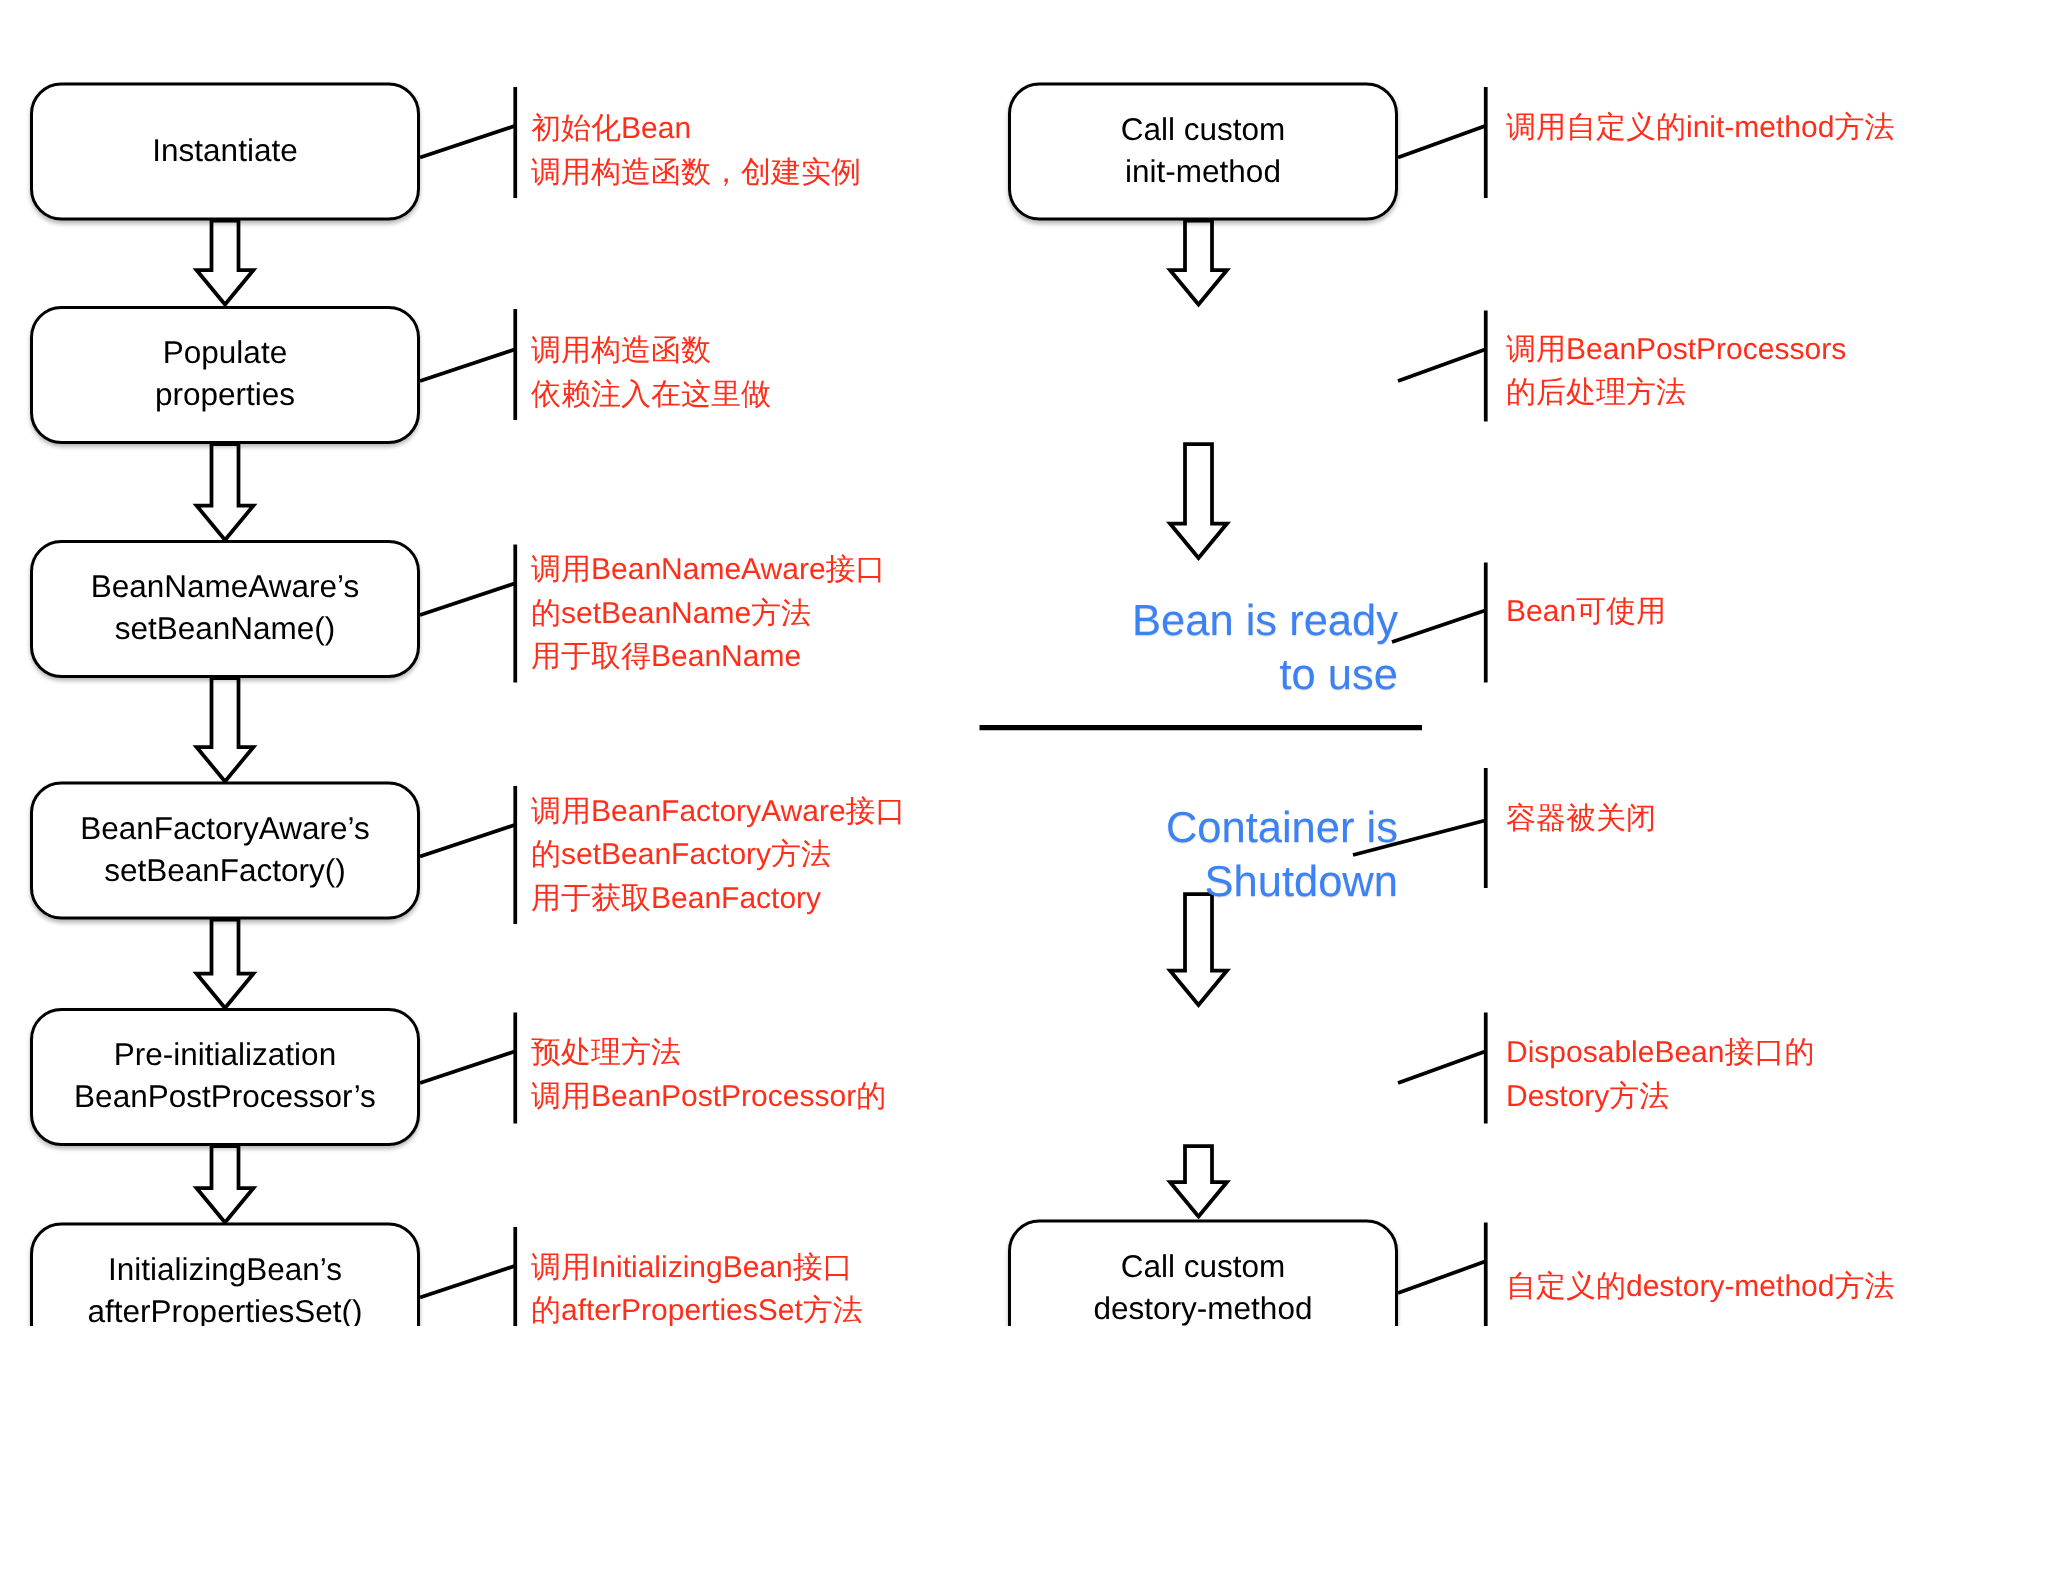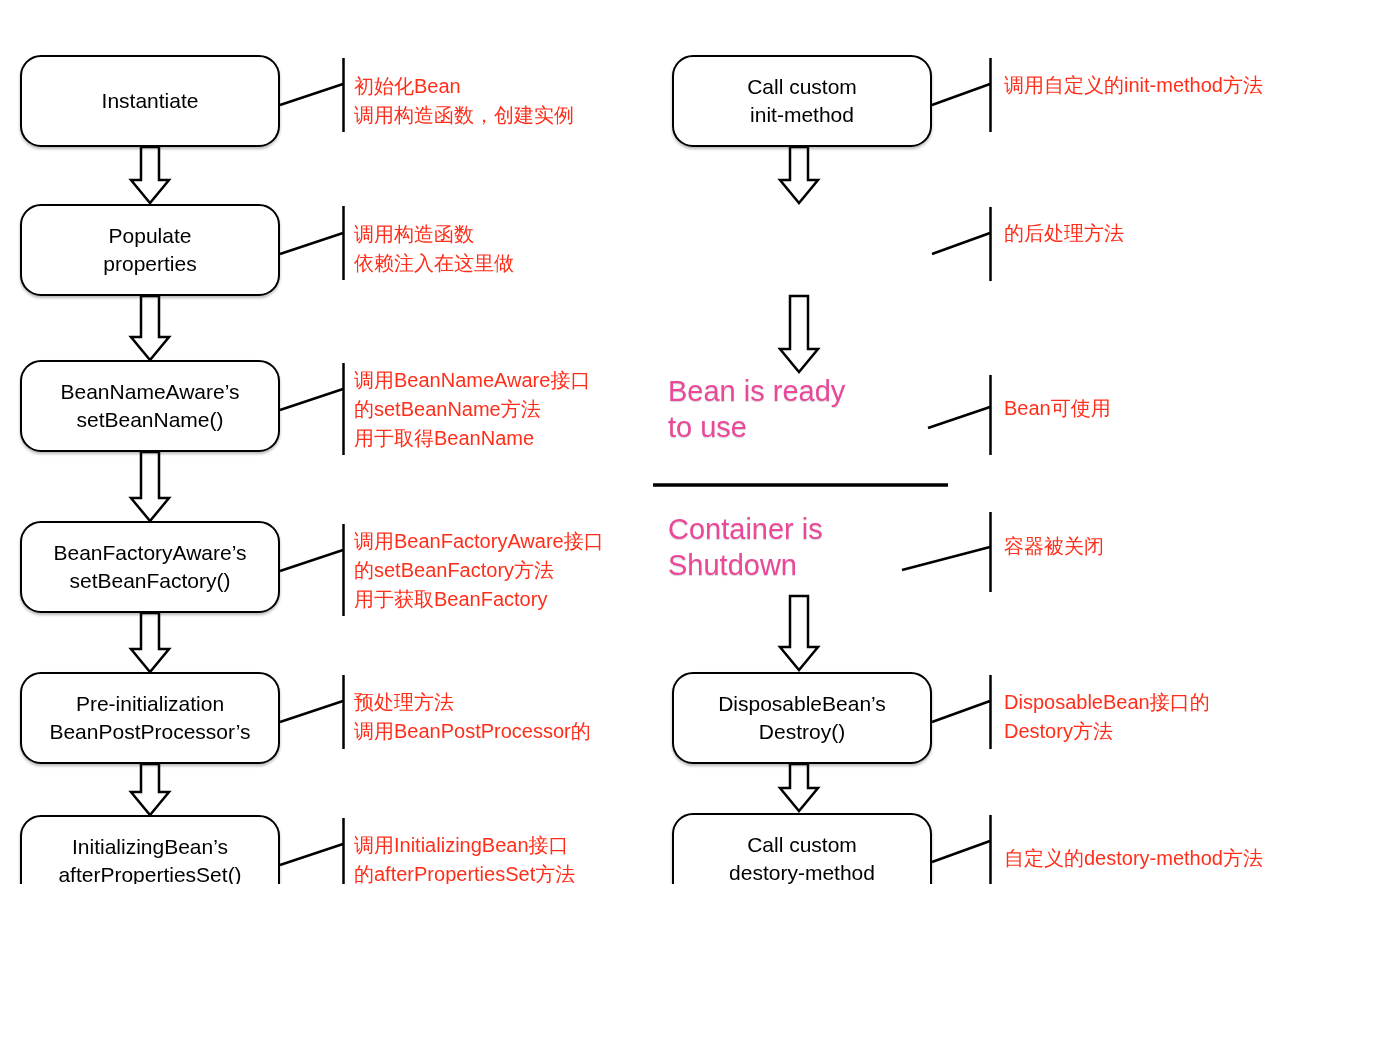--- a/index.html
+++ b/index.html
@@ -21,24 +21,25 @@
     display:flex;align-items:center;justify-content:center;
     text-align:center;
     color:#000000;
     font-size:21px;line-height:28px;
     box-shadow:0 2px 3px rgba(0,0,0,0.28);
   }
   .box .lbl div{white-space:nowrap;}
   .state-text{
     position:absolute;
     width:264px;
-    text-align:left;
-    color:#ec4899;
+    text-align:right;
+    color:#3b82f6;
     font-size:29px;line-height:36px;
     text-shadow:0 1px 1px rgba(0,0,0,0.18);
+    margin-top:23px;
   }
   .state-text div{white-space:nowrap;}
   .ann{
     position:absolute;
     color:#ff2e1a;
     font-size:20px;line-height:29px;
     white-space:nowrap;
   }
   .ann div{white-space:nowrap;}
 </style>
@@ -137,26 +138,20 @@
       <div>afterPropertiesSet()</div>
     </div>
   </div>
 
   <div class="box" style="left:672px;top:55px">
     <div class="lbl">
       <div>Call custom</div>
       <div>init-method</div>
     </div>
   </div>
-  <div class="box" style="left:672px;top:672px">
-    <div class="lbl">
-      <div>DisposableBean’s</div>
-      <div>Destroy()</div>
-    </div>
-  </div>
   <div class="box" style="left:672px;top:813px">
     <div class="lbl">
       <div>Call custom</div>
       <div>destory-method</div>
     </div>
   </div>
 
   <div class="state-text" style="left:668px;top:373px">
     <div>Bean is ready</div>
     <div>to use</div>
@@ -190,20 +185,21 @@
   </div>
   <div class="ann" style="left:354px;top:831px">
     <div>调用InitializingBean接口</div>
     <div>的afterPropertiesSet方法</div>
   </div>
 
   <div class="ann" style="left:1004px;top:71px">
     <div>调用自定义的init-method方法</div>
   </div>
   <div class="ann" style="left:1004px;top:219px">
+    <div>调用BeanPostProcessors</div>
     <div>的后处理方法</div>
   </div>
   <div class="ann" style="left:1004px;top:394px">
     <div>Bean可使用</div>
   </div>
   <div class="ann" style="left:1004px;top:532px">
     <div>容器被关闭</div>
   </div>
   <div class="ann" style="left:1004px;top:688px">
     <div>DisposableBean接口的</div>

